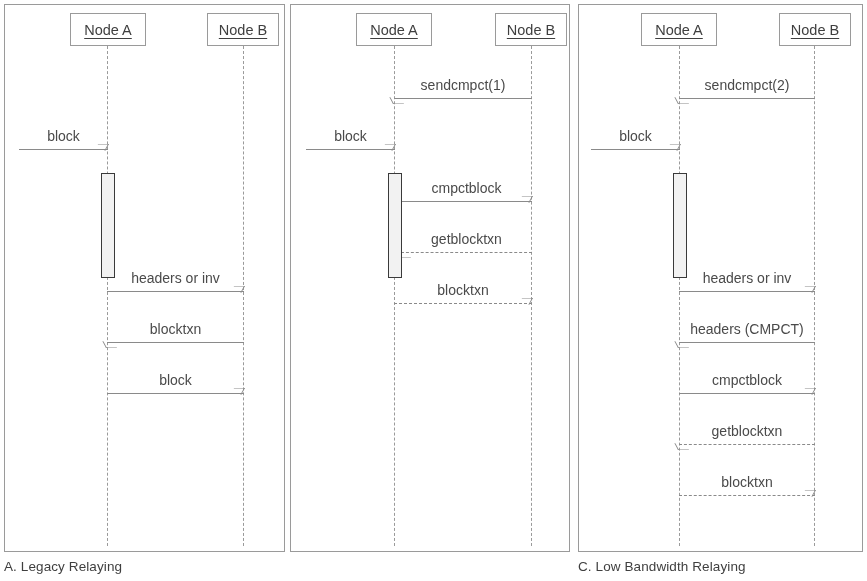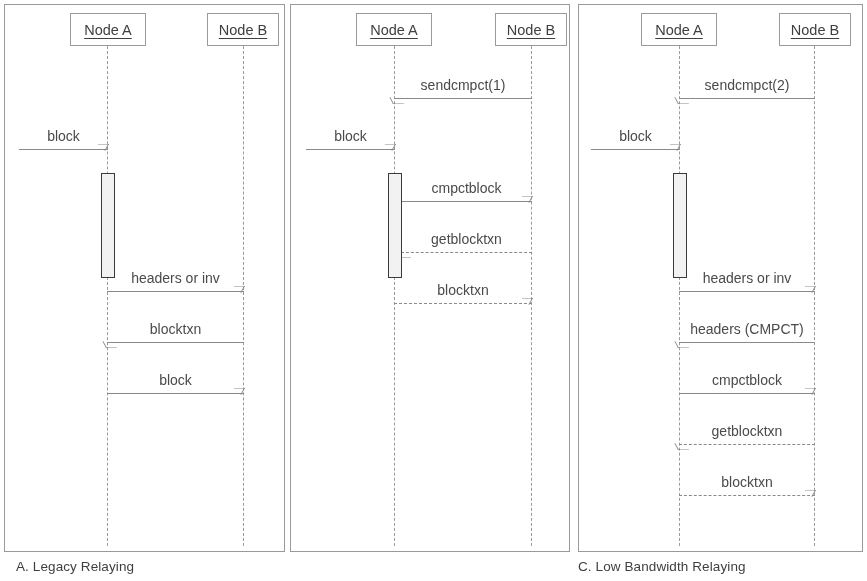--- a/index.html
+++ b/index.html
@@ -151,21 +151,21 @@
       <div class="label">blocktxn</div>
     </div>
 
     <div class="msg right" style="left:102px; top:388px; width:137px;">
       <div class="shaft"></div>
       <div class="head"></div>
       <div class="label">block</div>
     </div>
   </div>
 
-  <div class="panel-caption" style="left:16px; top:559px;text-align:right;">A. Legacy Relaying</div>
+  <div class="panel-caption" style="left:4px; top:559px;text-align:right;">A. Legacy Relaying</div>
 
   <div class="panel" style="left:290px; width:280px;">
 
     <div class="node-box" style="left:65px; top:8px; width:76px; height:33px;">
       <span>Node A</span>
     </div>
     <div class="node-box" style="left:204px; width:72px; top:8px; height:33px;">
       <span>Node B</span>
     </div>
 

